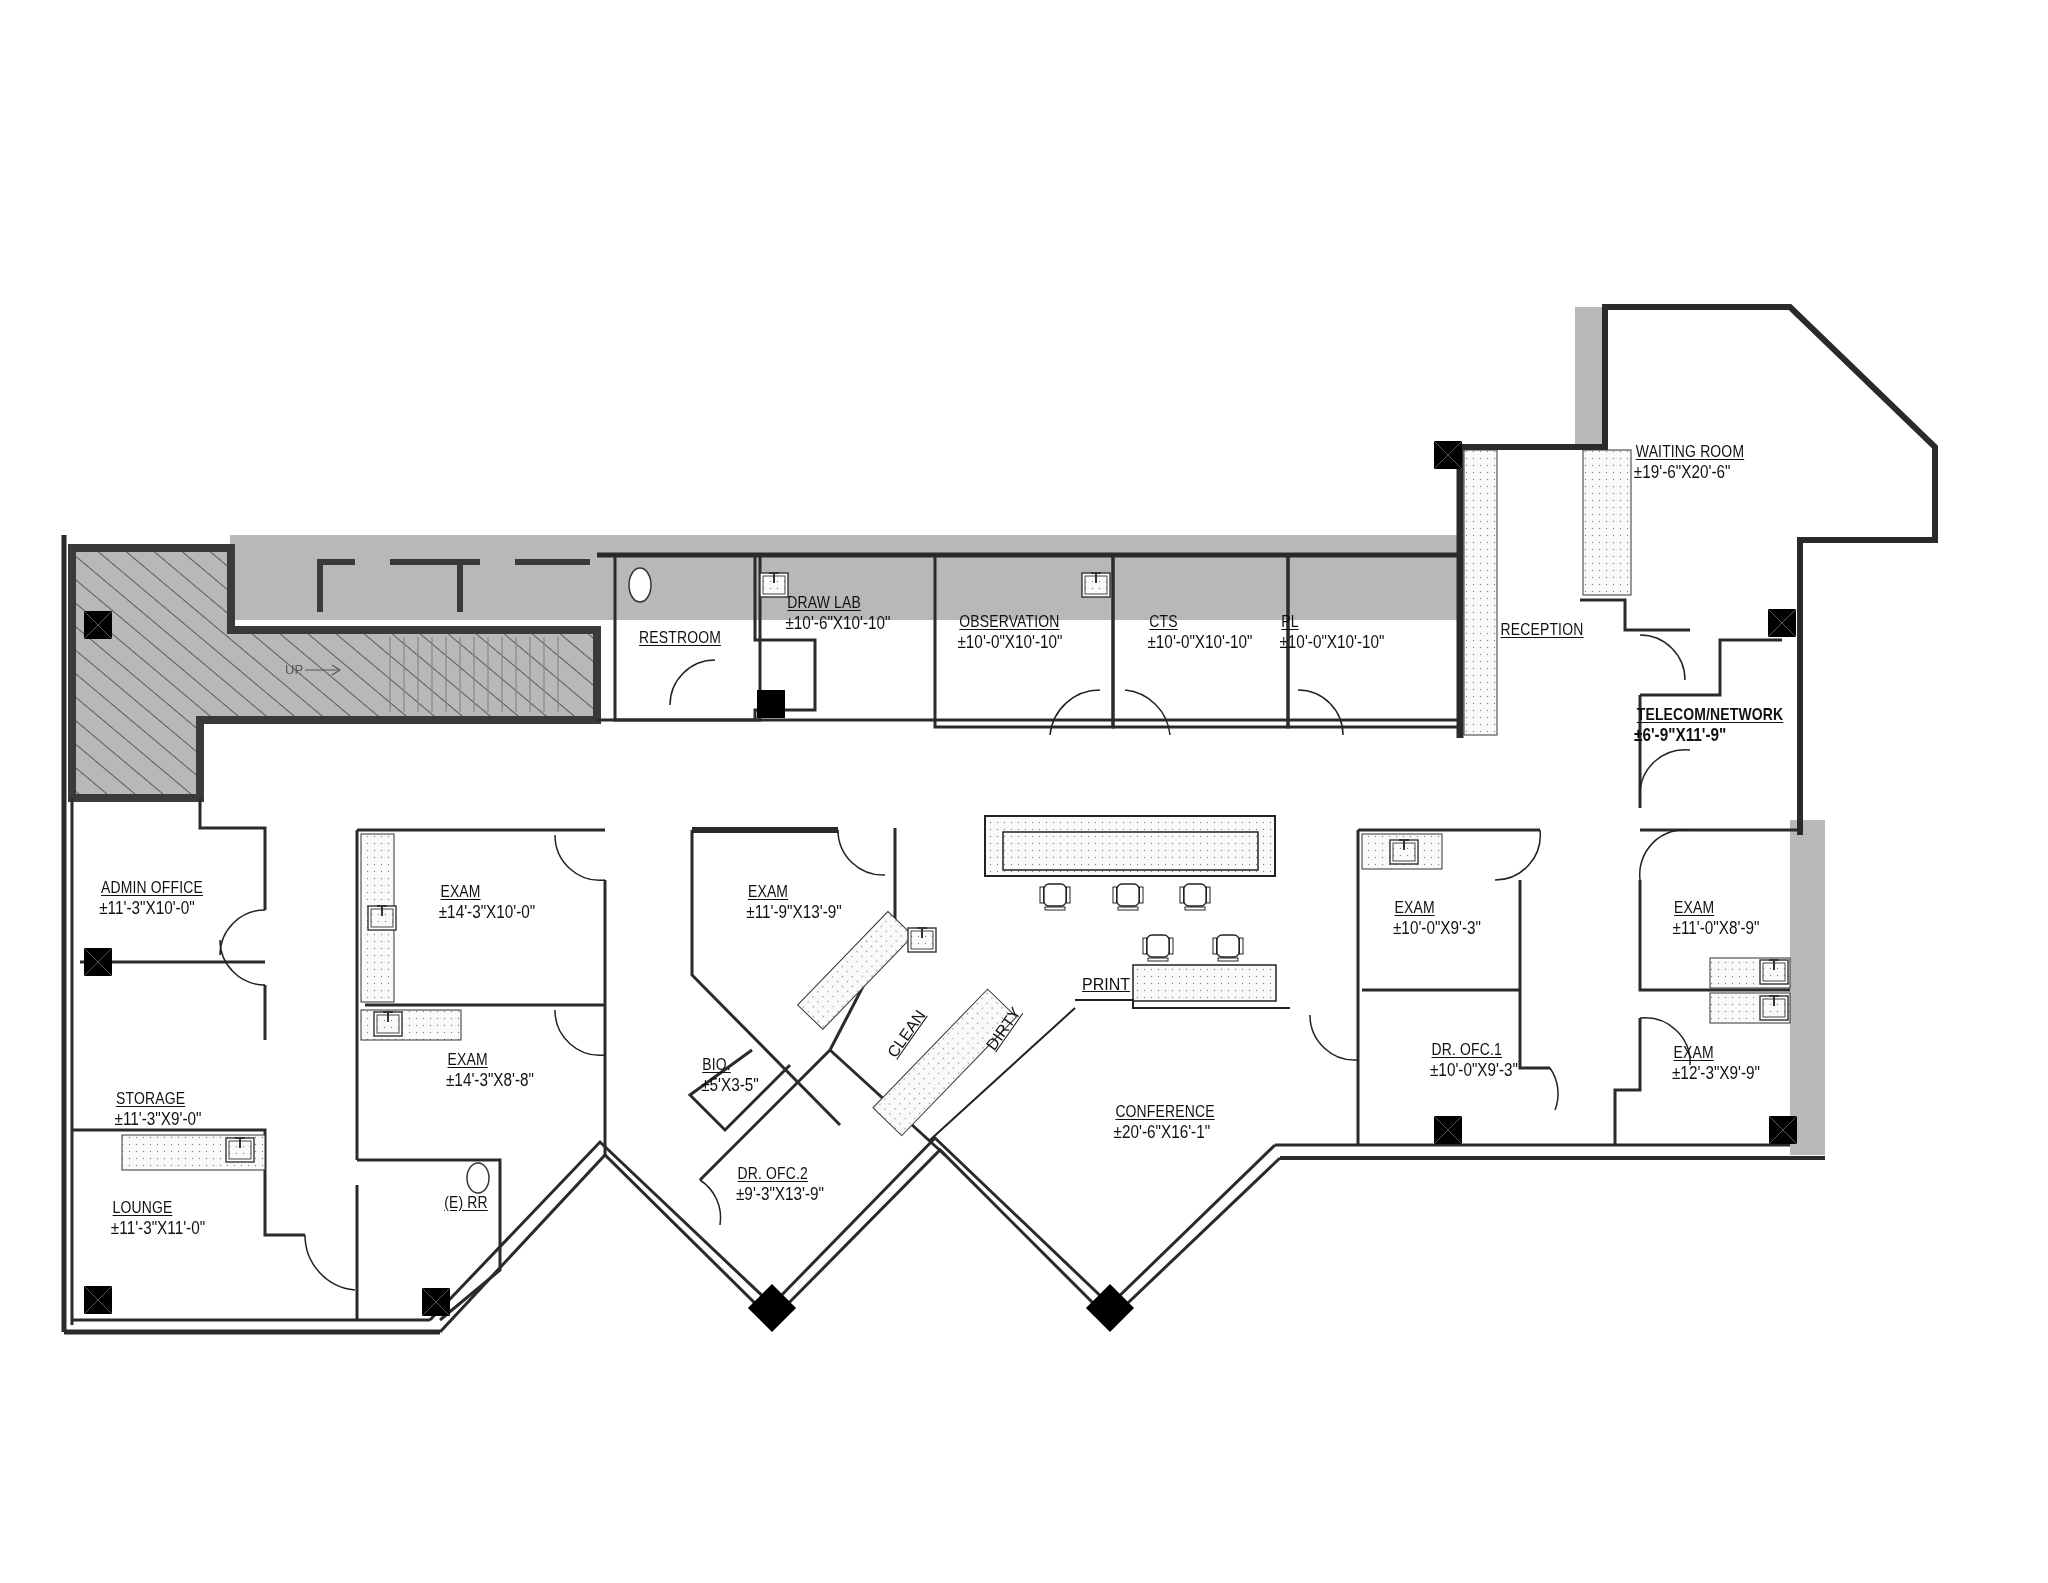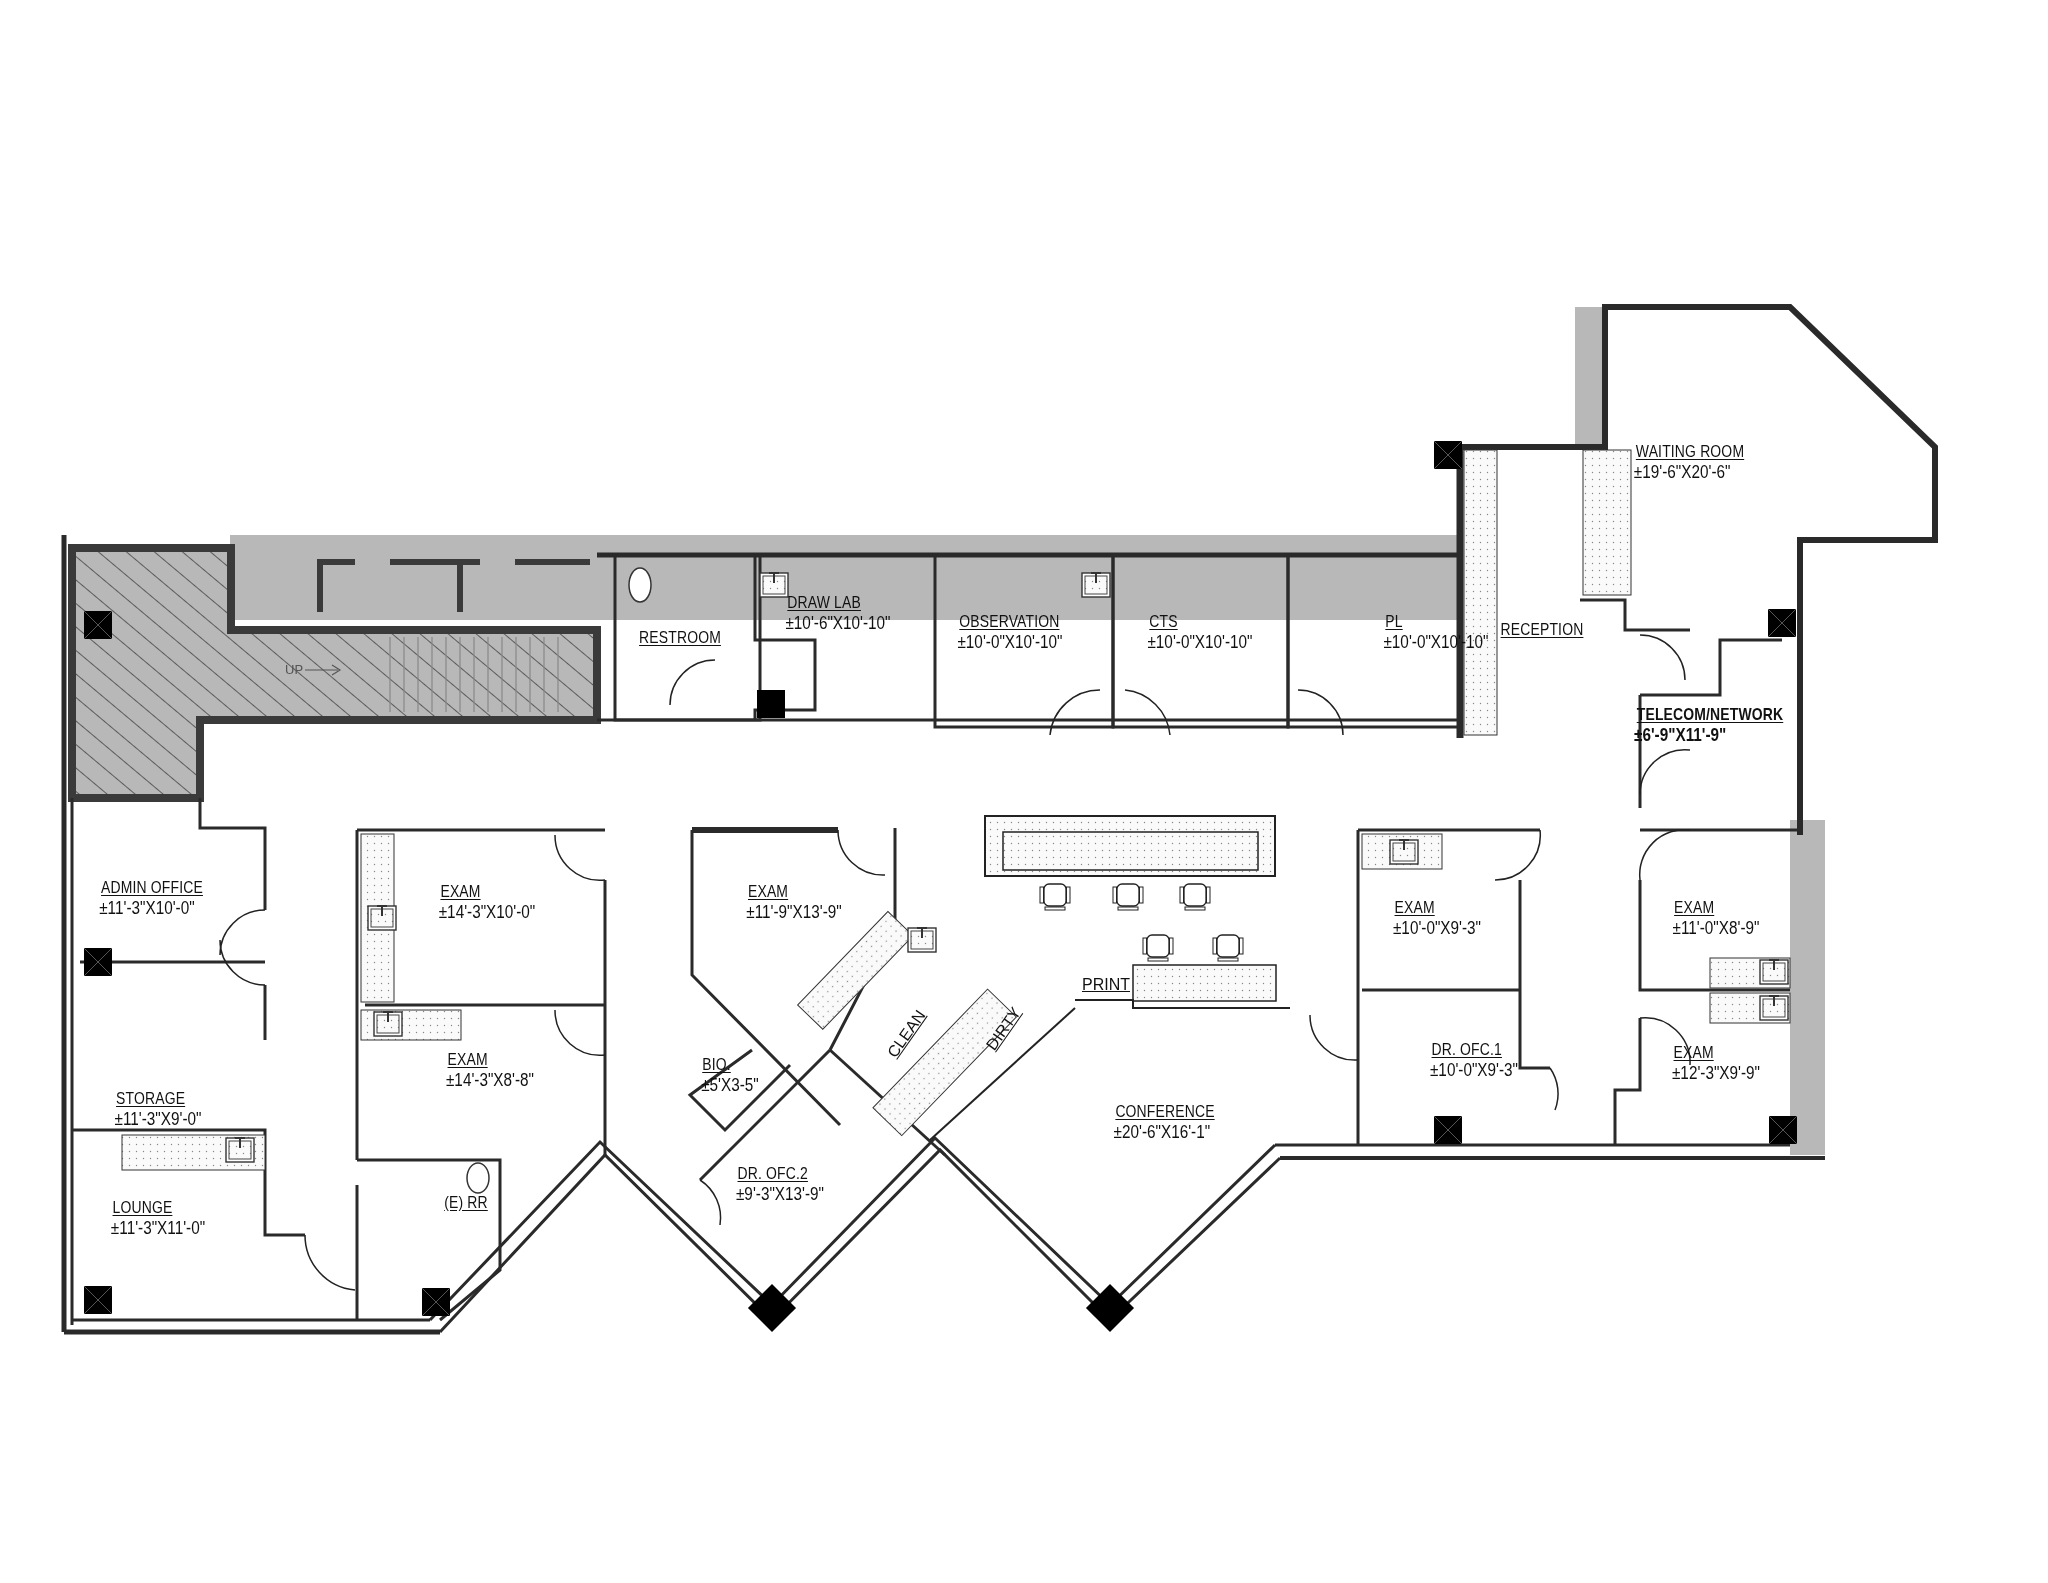--- a/index.html
+++ b/index.html
@@ -236,21 +236,21 @@
   <span class="dim">±10'-6"X10'-10"</span>
 </div>
 <div class="lbl" style="left:1010px; top:612px;">
   <span class="name">OBSERVATION</span>
   <span class="dim">±10'-0"X10'-10"</span>
 </div>
 <div class="lbl" style="left:1200px; top:612px;">
   <span class="name">CTS</span>
   <span class="dim">±10'-0"X10'-10"</span>
 </div>
-<div class="lbl" style="left:1436px; top:612px;">
+<div class="lbl" style="left:1332px; top:612px;">
   <span class="name">PL</span>
   <span class="dim">±10'-0"X10'-10"</span>
 </div>
 <div class="lbl" style="left:152px; top:878px;">
   <span class="name">ADMIN  OFFICE</span>
   <span class="dim">±11'-3"X10'-0"</span>
 </div>
 <div class="lbl" style="left:158px; top:1045px;margin-top:44px;">
   <span class="name">STORAGE</span>
   <span class="dim">±11'-3"X9'-0"</span>

